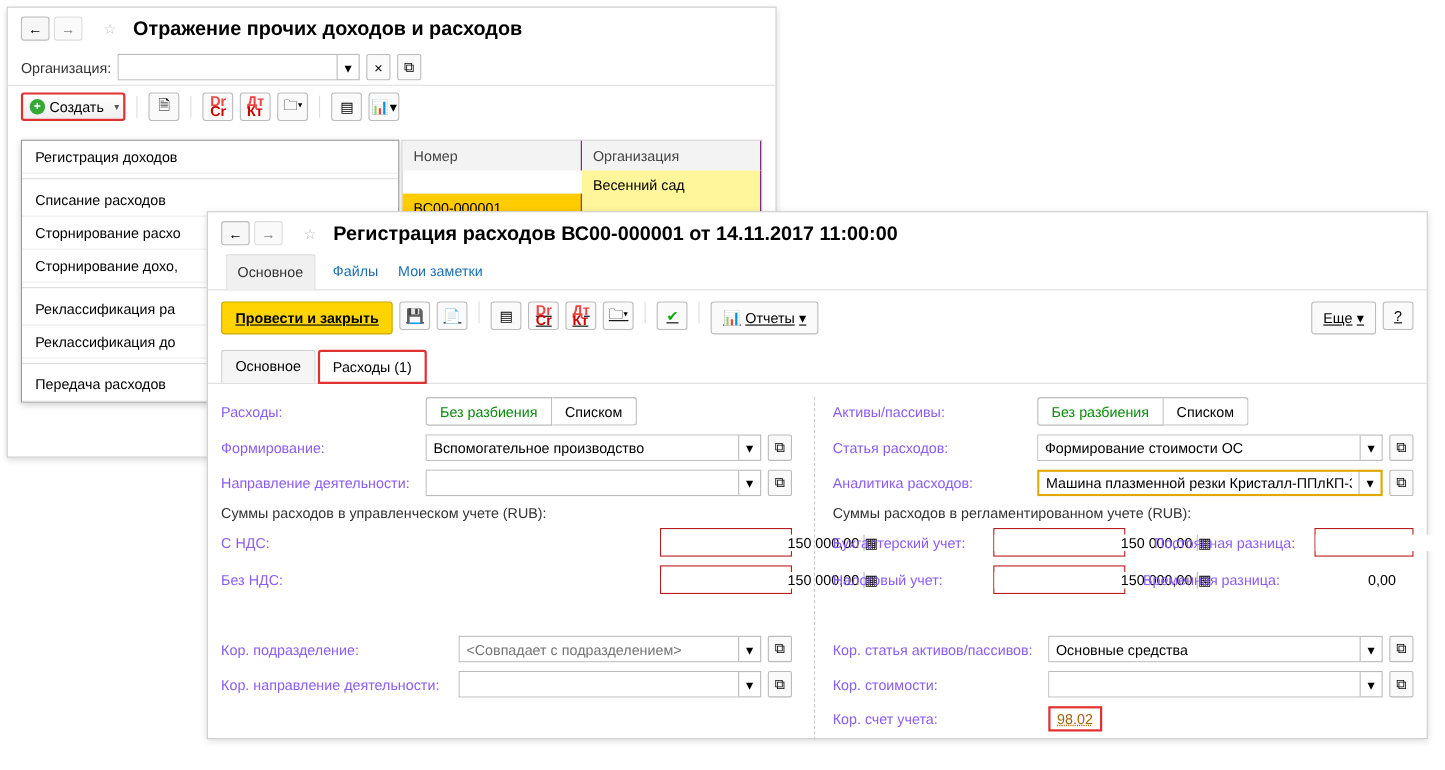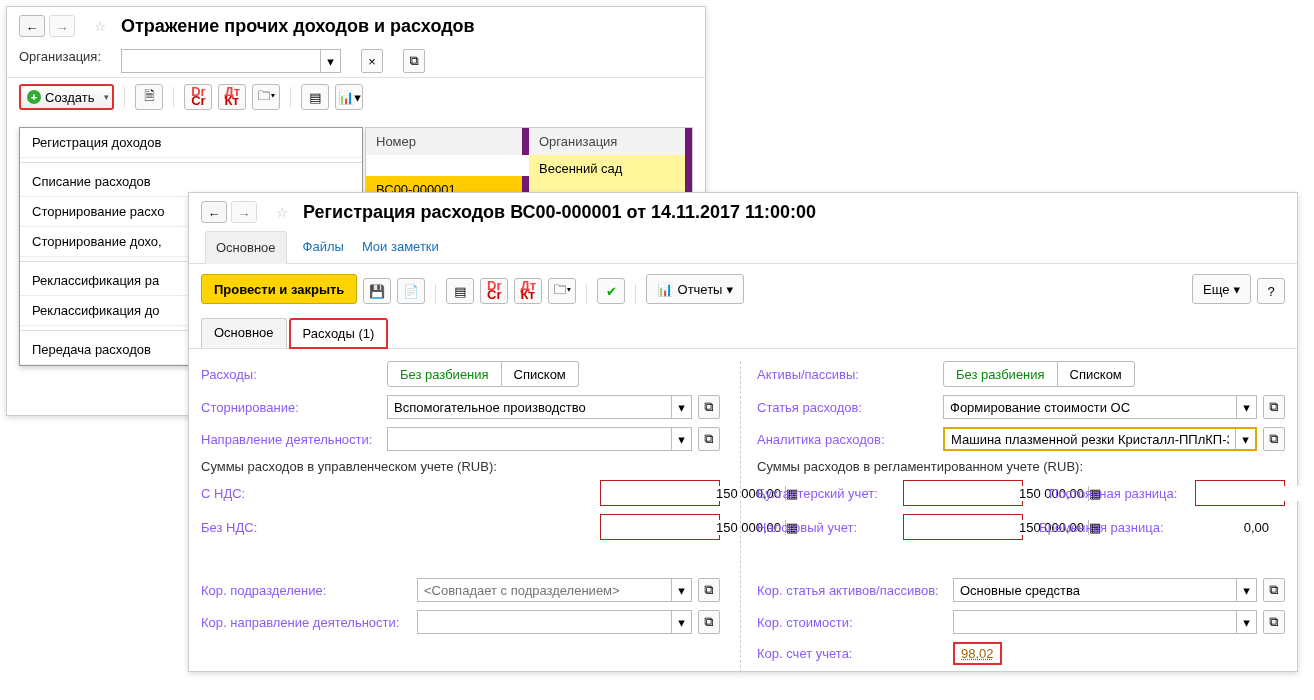--- a/index.html
+++ b/index.html
@@ -4,48 +4,48 @@
 <style>
   * { box-sizing: border-box; font-family: Arial, sans-serif; font-size: 13px; }
   body { margin: 0; background: #fff; position: relative; width: 1314px; height: 700px; }
   .window { position: absolute; background: #fff; border: 1px solid #ccc; box-shadow: 0 2px 6px rgba(0,0,0,0.15); }
   .win-main { left: 6px; top: 6px; width: 700px; height: 410px; }
   .win-detail { left: 188px; top: 192px; width: 1110px; height: 480px; }
   .header { display: flex; align-items: center; padding: 8px 12px; gap: 4px; }
   .navbtn { width: 26px; height: 22px; border: 1px solid #bbb; border-radius: 3px; background: #f7f7f7; display:flex;align-items:center;justify-content:center; cursor:pointer; }
   .star-icon { width: 22px; height: 22px; display:flex;align-items:center;justify-content:center; color:#bbb; margin: 0 6px 0 10px; }
   .title { font-size: 18px; font-weight: bold; }
-  .row { display:flex; padding: 4px 12px; gap: 20px; }
+  .row { display:flex; align-items:center; padding: 4px 12px; gap: 6px; }
   .label { color:#333; }
   .combo { border:1px solid #bbb; height:24px; background:#fff; display:flex; }
   .combo input { border:none; outline:none; flex:1; padding:0 6px; height:100%; font-size:13px; }
   .combo .btn { width:20px; border-left:1px solid #bbb; display:flex; align-items:center; justify-content:center; cursor:pointer; }
   .smallbtn { width:22px; height:24px; border:1px solid #bbb; background:#fafafa; display:flex;align-items:center;justify-content:center; cursor:pointer; border-radius:2px; }
   .toolbar { display:flex; align-items:center; gap:6px; padding: 6px 12px; border-top:1px solid #e0e0e0; }
   .tbsep { width:1px; height:20px; background:#ddd; margin:0 4px; }
   .create-btn { border:2px solid #e03030; background: linear-gradient(#fff,#eee); height:26px; padding:0 18px 0 6px; display:flex; align-items:center; gap:4px; border-radius:3px; cursor:pointer; position:relative; }
   .create-btn::after{content:"▾"; position:absolute; right:4px; font-size:9px; color:#555;}
   .create-btn .plus { width:14px;height:14px;border-radius:50%;background:#3a3;color:#fff;display:flex;align-items:center;justify-content:center;font-size:11px;font-weight:bold; }
   .icon-btn{width:28px;height:26px;border:1px solid #bbb;background:#fafafa;border-radius:3px;display:flex;align-items:center;justify-content:center;cursor:pointer;}
   .drcr{font-size:9px;font-weight:bold;line-height:8px;}
   .dr{color:#ef4444;} .kt{color:#c00;}
   .menu{position:absolute;left:12px;top:120px;width:344px;border:1px solid #999;background:#fff;box-shadow:0 2px 6px rgba(0,0,0,.2);}
   .menu .mitem{height:30px;display:flex;align-items:center;padding:0 12px;border-bottom:1px solid #eee;cursor:pointer;justify-content:space-between;}
   .menu .mitem.highlight{background:#ffd700;border:2px solid #e03030;}
   .menu .sep{height:1px;background:#ddd;margin:4px 0;}
   .grid{position:absolute;left:358px;top:120px;right:12px;border:1px solid #ccc;}
   .grid .grow{display:flex;}
-  .grid .gcell{padding:6px 10px;border-right:7px solid #701a75;flex:1;}
+  .grid .gcell{padding:6px 10px;border-right:1px solid #701a75;flex:1;}
   .grid .ghead{background:#f3f3f3;font-weight:normal;color:#444;}
   .grid .hlrow .gcell:first-child{background:#ffcc00;margin-top:21px;}
   .grid .hlrow .gcell:last-child{background:#fff59b;}
   .tabs{display:flex;gap:14px;padding:0 16px;border-bottom:1px solid #ddd;}
   .tab{padding:8px 2px;cursor:pointer;color:#1a6fb5;}
   .tab.active{color:#333;background:#f0f0f0;padding:8px 10px;border:1px solid #ddd;border-bottom:1px solid #f0f0f0;margin-bottom:-1px;border-radius:3px 3px 0 0;}
-  .cmdbar{display:flex;align-items:flex-end;gap:6px;padding:10px 12px;}
+  .cmdbar{display:flex;align-items:flex-start;gap:6px;padding:10px 12px;text-decoration:underline;}
   .primary-btn{background:#ffd400;border:1px solid #c9a800;height:30px;padding:0 12px;font-weight:bold;border-radius:3px;cursor:pointer;}
   .txtbtn{height:30px;border:1px solid #bbb;background:#fafafa;border-radius:3px;padding:0 10px;display:flex;align-items:center;gap:4px;cursor:pointer;}
   .subtabs{display:flex;padding:0 12px;border-bottom:1px solid #ddd;margin-top:4px;}
   .subtab{padding:6px 12px;border:1px solid #ccc;border-bottom:none;background:#f5f5f5;cursor:pointer;border-radius:3px 3px 0 0;margin-right:2px;}
   .subtab.active{background:#fff;border-bottom:1px solid #fff;margin-bottom:-1px;}
   .subtab.red{border:2px solid #e03030;}
   .form-area{display:flex;padding:12px;gap:20px;}
   .col{flex:1;}
   .frow{display:flex;align-items:center;margin-bottom:8px;gap:6px;}
   .flabel{width:180px;color:#8b5cf6;}
@@ -185,21 +185,21 @@
 
     <div class="col">
       <div class="frow">
         <div class="flabel">Расходы:</div>
         <div class="btn-pair">
           <button class="pbtn active">Без разбиения</button>
           <button class="pbtn">Списком</button>
         </div>
       </div>
       <div class="frow">
-        <div class="flabel">Сторнирование:</div>
+        <div class="flabel">Формирование:</div>
         <div class="combo" style="flex:1">
             <input value="Вспомогательное производство" style="">
             <div class="btn">▾</div>
           </div>
         <div class="smallbtn">⧉</div>
       </div>
       <div class="frow">
         <div class="flabel">Направление деятельности:</div>
         <div class="combo" style="flex:1">
             <input style="">

